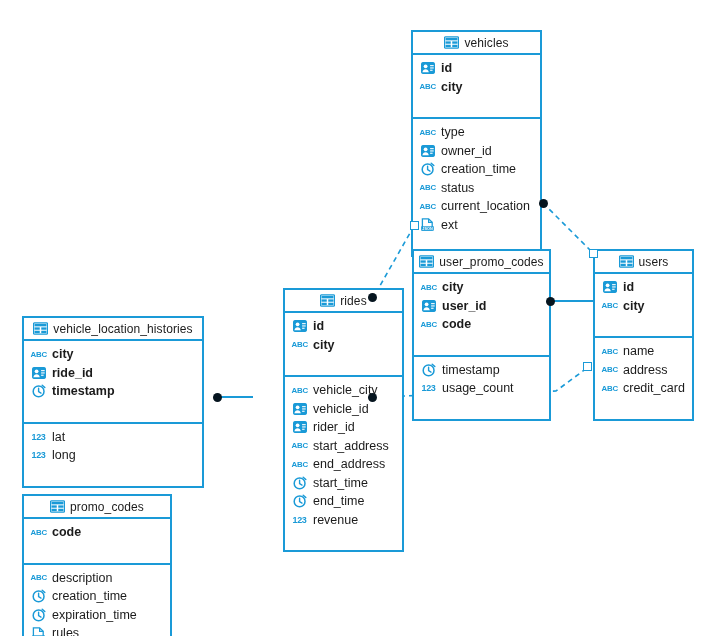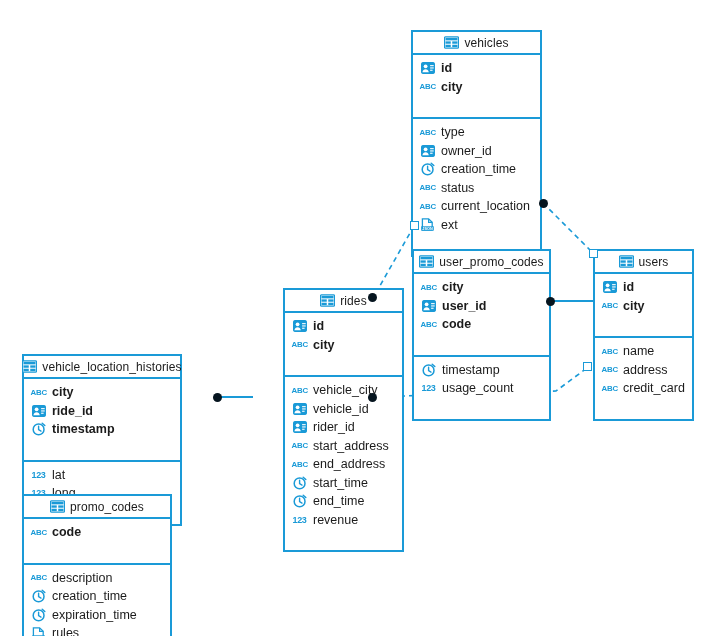--- a/index.html
+++ b/index.html
@@ -459,21 +459,21 @@
           <span class="field-label">end_time</span>
         </div>
         <div class="field">
           <span class="ficon">
             <span class="num-icon">123</span>
           </span>
           <span class="field-label">revenue</span>
         </div>
       </div>
     </div>
-    <div class="entity" style="left: 22px; top: 354px; width: 160px;">
+    <div class="entity" style="left: 22px; top: 316px; width: 182px;">
       <div class="entity-header">
         <span class="ficon">
           <svg width="16" height="13" viewBox="0 0 16 13">
             <rect x="0.5" y="0.5" width="15" height="12" rx="1" fill="#ffffff" stroke="#1a9ad7" stroke-width="1.4"></rect>
             <rect x="1.6" y="1.6" width="12.8" height="2.6" fill="#1a9ad7"></rect>
             <rect x="1.6" y="5.3" width="5.6" height="2.5" fill="#1a9ad7"></rect>
             <rect x="8.8" y="5.3" width="5.6" height="2.5" fill="#1a9ad7"></rect>
             <rect x="1.6" y="8.9" width="5.6" height="2.5" fill="#1a9ad7"></rect>
             <rect x="8.8" y="8.9" width="5.6" height="2.5" fill="#1a9ad7"></rect>
           </svg>

